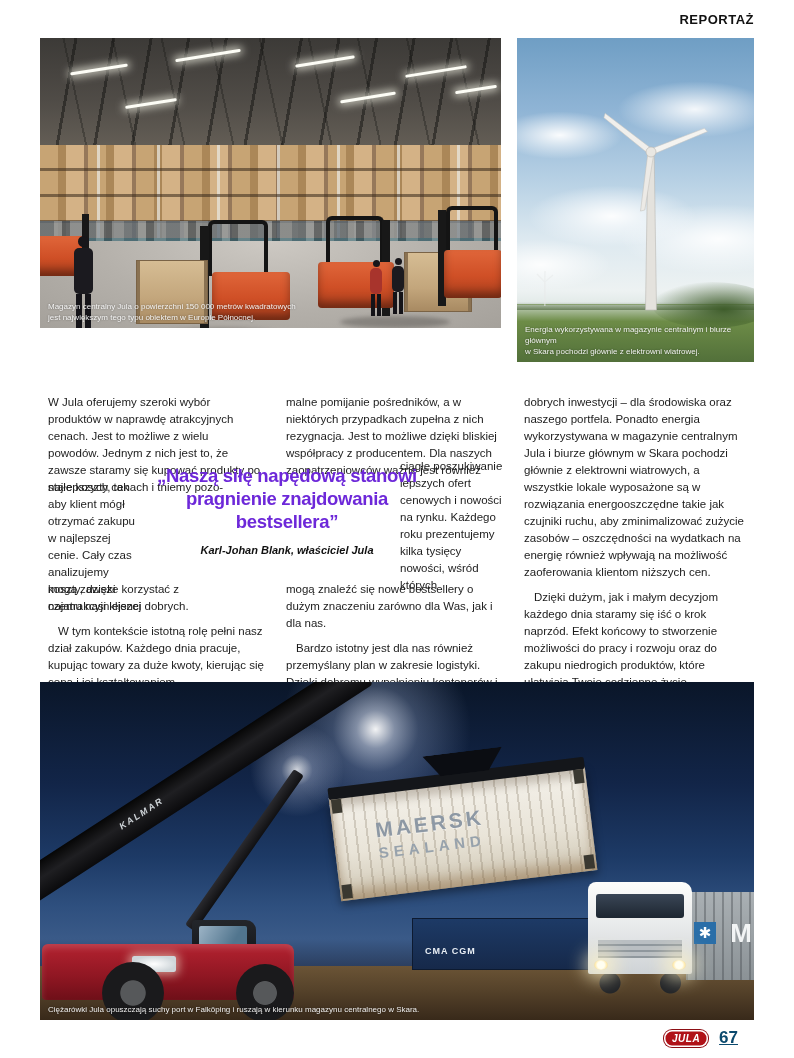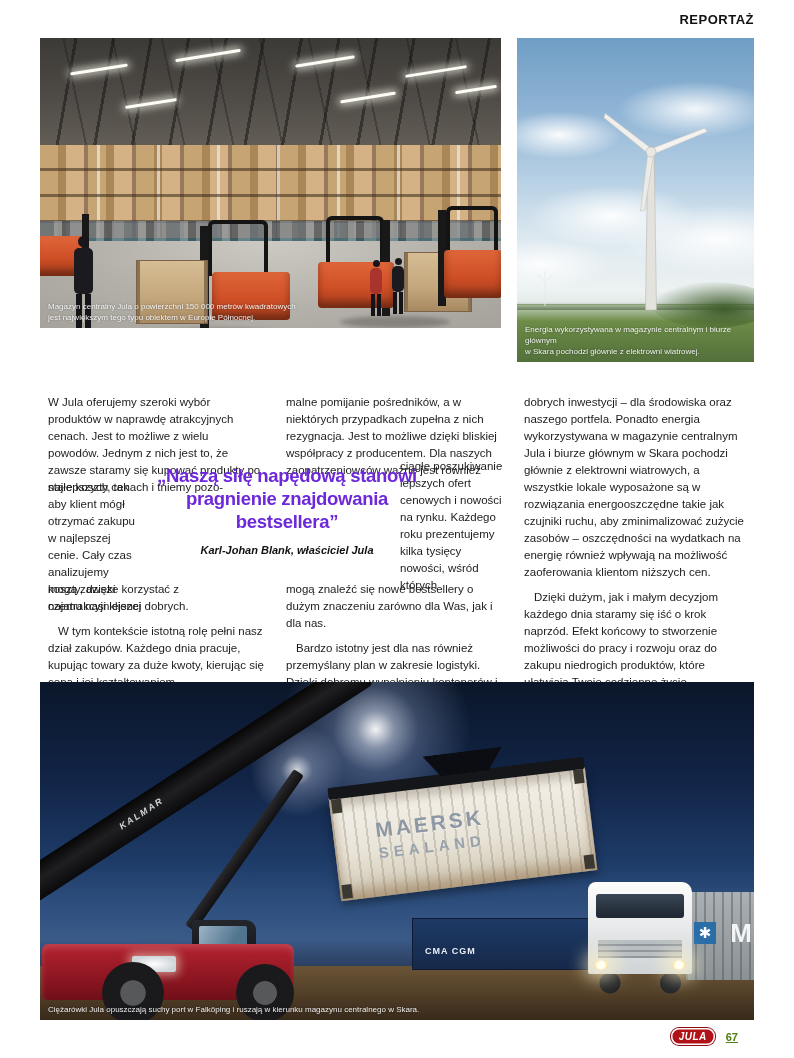--- a/index.html
+++ b/index.html
@@ -166,21 +166,21 @@
                linear-gradient(180deg,#aab0b4 0%,#8b9296 100%);}
   .tk-rcont .star{position:absolute;left:8px;top:30px;width:22px;height:22px;background:#2a6ea8;
     color:#fff;font-size:15px;line-height:22px;text-align:center;}
   .tk-rcont .bigm{position:absolute;right:2px;top:26px;font-size:26px;font-weight:bold;color:#f2f4f5;}
   
   .footer{position:absolute;top:1028px;right:56px;display:flex;align-items:center;gap:11px;}
   .jula-logo{width:44px;height:17px;background:#b01218;border-radius:8px;
     box-shadow:inset 0 0 0 1.5px #fff,0 0 0 1px #8c0e14;
     display:flex;align-items:center;justify-content:center;}
   .jula-logo span{color:#fff;font-size:10px;font-weight:bold;font-style:italic;letter-spacing:.5px;}
-  .page-number{font-size:11px;font-weight:bold;color:#4d7c0f;text-decoration:underline;}
+  .page-number{font-size:17px;font-weight:bold;color:#0c4a6e;text-decoration:underline;}
 </style>
 </head>
 <body>
 
 <div class="page">
 
   <div class="section-header">REPORTAŻ</div>
 
   <div class="photo ph-warehouse">
     <div class="wh-ceiling"></div>

